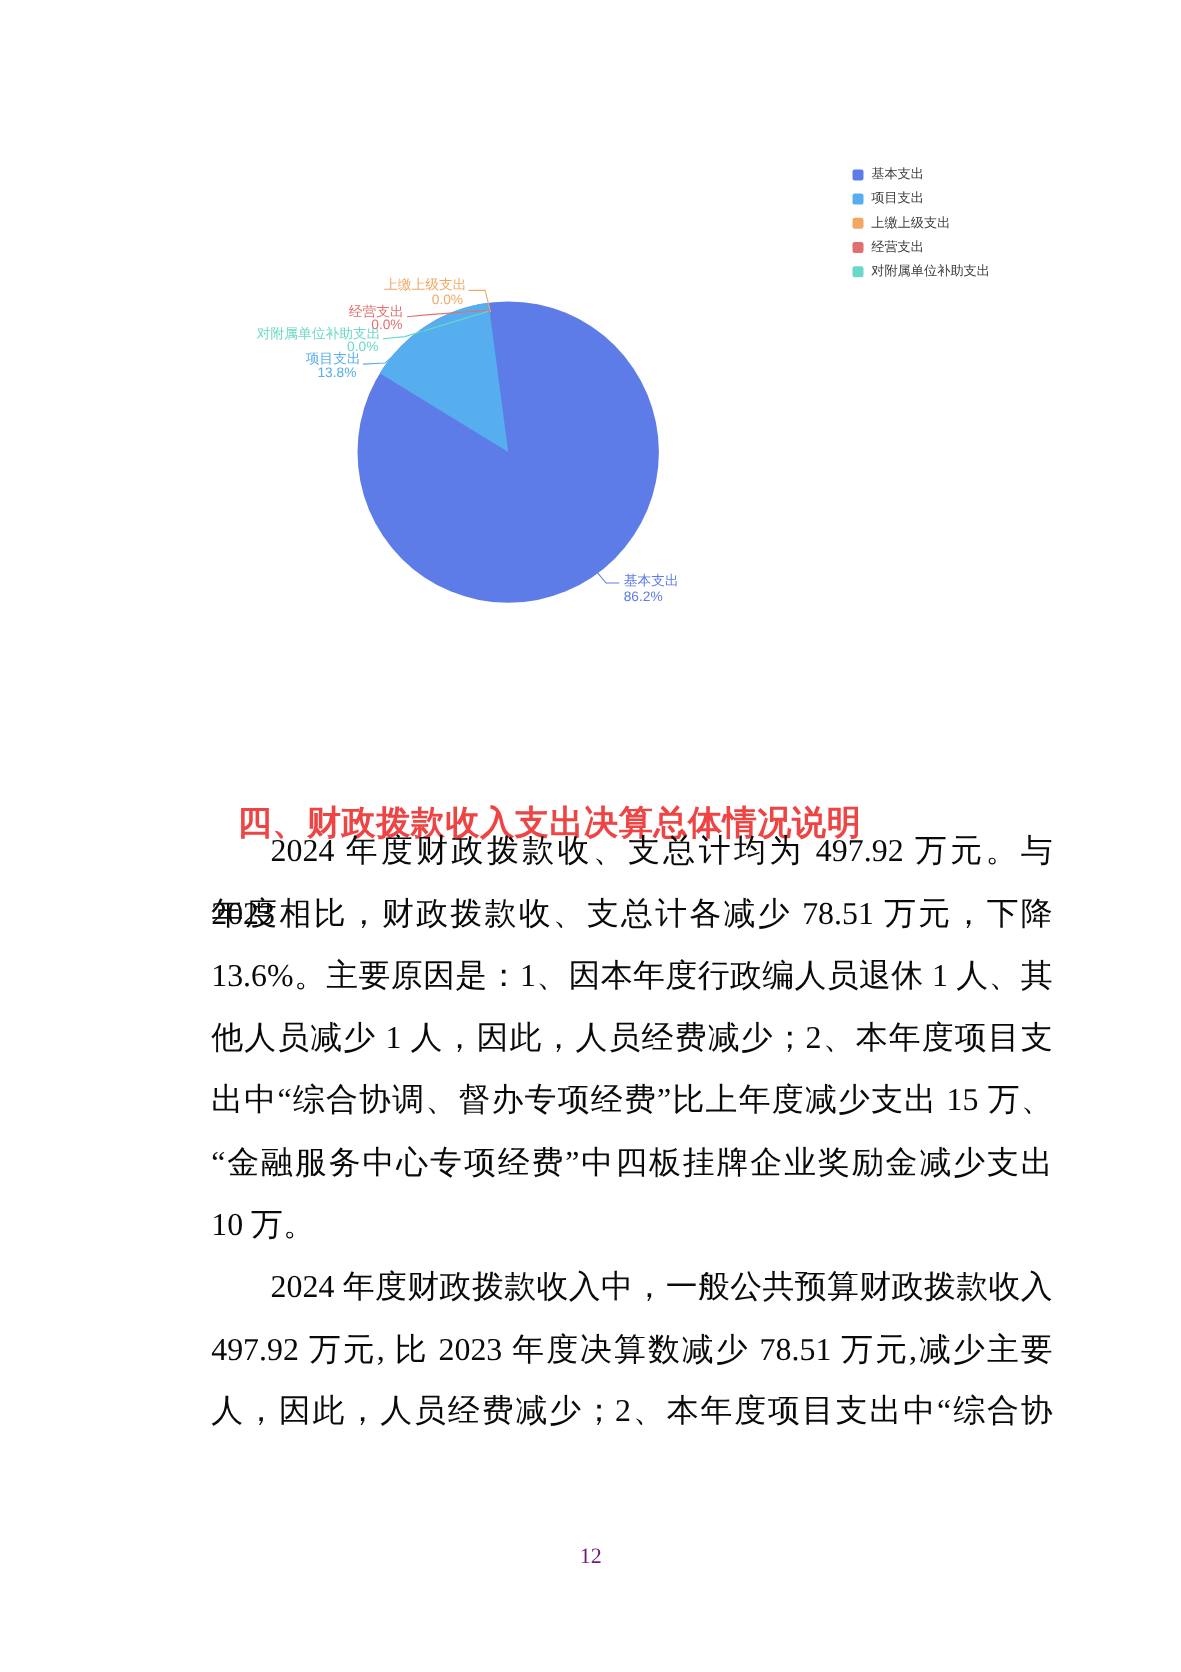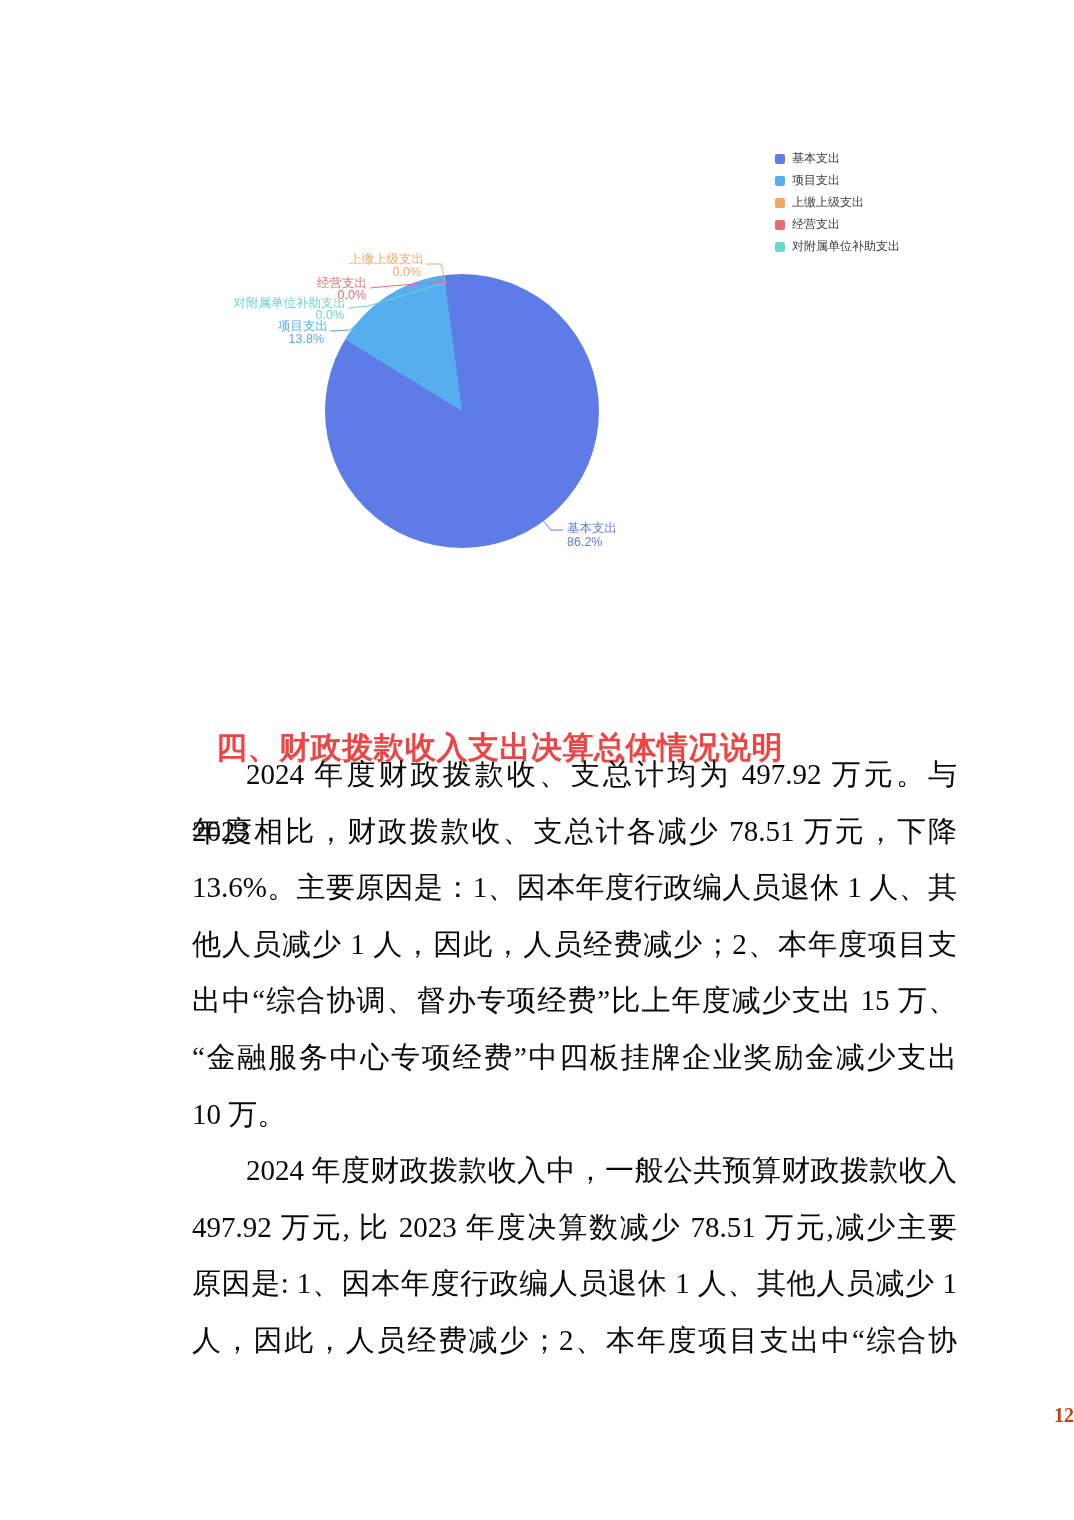--- a/index.html
+++ b/index.html
@@ -47,21 +47,21 @@
   .line {
     height:56.6px; line-height:56.6px;
     font-size:29px; color:#0a0a0a;
     text-align:justify; text-align-last:justify;
     white-space:normal;
   }
   .line.indent { text-indent:54px; }
   .line.short  { text-align:left; text-align-last:auto; }
   .page-number {
     position:absolute; left:0; top:1404px; width:100%;
-    text-align:right; font-size:20px; color:#c2410c;font-weight:bold;
+    text-align:center; font-size:20px; color:#701a75;
   }
 </style>
 </head>
 <body>
 
 <svg class="chart-svg" viewBox="0 0 1074 640">
 
   <circle cx="462" cy="411" r="137" style="fill: rgb(94, 124, 232);"></circle>
 
   <path d="M 462 411 L 444.1 275.2 A 137 137 0 0 0 345.2 339.4 Z" style="fill: rgb(86, 174, 239);"></path>
@@ -116,17 +116,16 @@
 <div class="text-block">
   <div class="line indent">2024 年度财政拨款收、支总计均为 497.92 万元。与 2023</div>
   <div class="line">年度相比，财政拨款收、支总计各减少 78.51 万元，下降</div>
   <div class="line">13.6%。主要原因是：1、因本年度行政编人员退休 1 人、其</div>
   <div class="line">他人员减少 1 人，因此，人员经费减少；2、本年度项目支</div>
   <div class="line">出中“综合协调、督办专项经费”比上年度减少支出 15 万、</div>
   <div class="line">“金融服务中心专项经费”中四板挂牌企业奖励金减少支出</div>
   <div class="line short">10 万。</div>
   <div class="line indent">2024 年度财政拨款收入中，一般公共预算财政拨款收入</div>
   <div class="line">497.92 万元, 比 2023 年度决算数减少 78.51 万元,减少主要</div>
-  <div class="line">原因是: 1、因本年度行政编人员退休 1 人、其他人员减少 1</div>
   <div class="line">人，因此，人员经费减少；2、本年度项目支出中“综合协</div>
 </div>
 
 <div class="page-number">12</div>
 
 </body></html>

